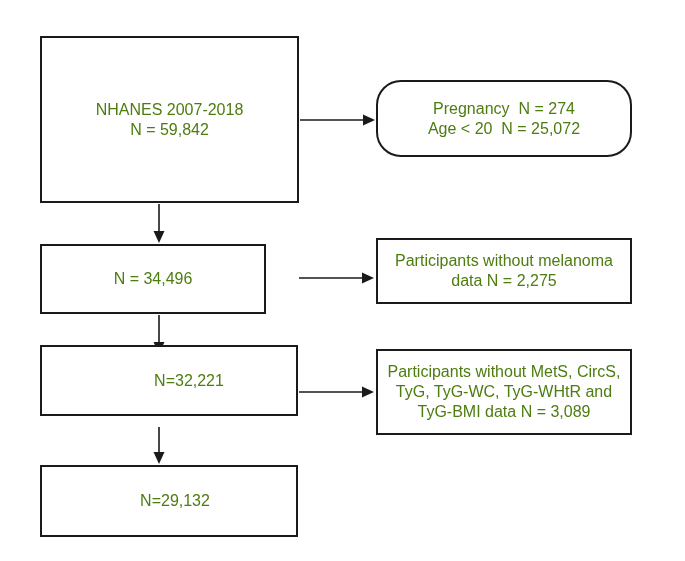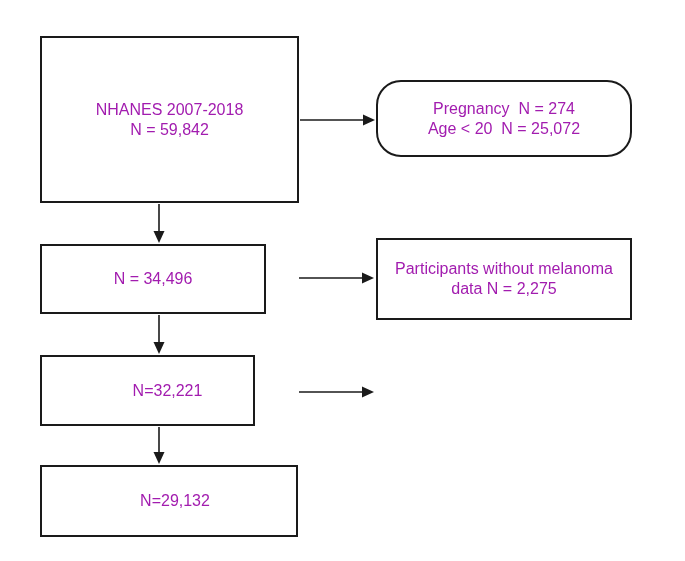--- a/index.html
+++ b/index.html
@@ -17,37 +17,37 @@
   }
   .box {
     position: absolute;
     box-sizing: border-box;
     border: 2px solid #1a1a1a;
     background: #ffffff;
     display: flex;
     align-items: center;
     justify-content: center;
     text-align: center;
-    color: #a21caf;
+    color: #4d7c0f;
     font-size: 16px;
     line-height: 20px;
   }
   .box .label {
     white-space: pre-wrap;
     display: block;
     padding: 0 6px;
   }
   
   .box-nhanes   { left: 40px;  top: 36px;  width: 259px; height: 167px; }
   .box-step2    { left: 40px;  top: 244px; width: 226px; height: 70px; }
-  .box-step3    { left: 40px;  top: 355px; width: 215px; height: 71px; padding-left: 40px; }
+  .box-step3    { left: 40px;  top: 345px; width: 258px; height: 71px; padding-left: 40px; }
   .box-final    { left: 40px;  top: 465px; width: 258px; height: 72px; padding-left: 12px; }
   
   .box-excl1    { left: 376px; top: 80px;  width: 256px; height: 77px; border-radius: 25px; }
-  .box-excl2    { left: 376px; top: 238px; width: 256px; height: 82px; }
+  .box-excl2    { left: 376px; top: 238px; width: 256px; height: 66px; }
   .box-excl3    { left: 376px; top: 349px; width: 256px; height: 86px; }
   .connectors {
     position: absolute;
     left: 0;
     top: 0;
     width: 685px;
     height: 561px;
     pointer-events: none;
   }
   .connectors line { stroke: #1a1a1a; stroke-width: 1.6; }
@@ -105,14 +105,19 @@
   <div class="box box-excl1">
     <span class="label">Pregnancy  N = 274
 Age &lt; 20  N = 25,072</span>
   </div>
 
   <div class="box box-excl2">
     <span class="label">Participants without melanoma
 data N = 2,275</span>
   </div>
 
+  <div class="box box-excl3">
+    <span class="label">Participants without MetS, CircS,
+TyG, TyG-WC, TyG-WHtR and
+TyG-BMI data N = 3,089</span>
+  </div>
 
 </div>
 
 </body></html>

